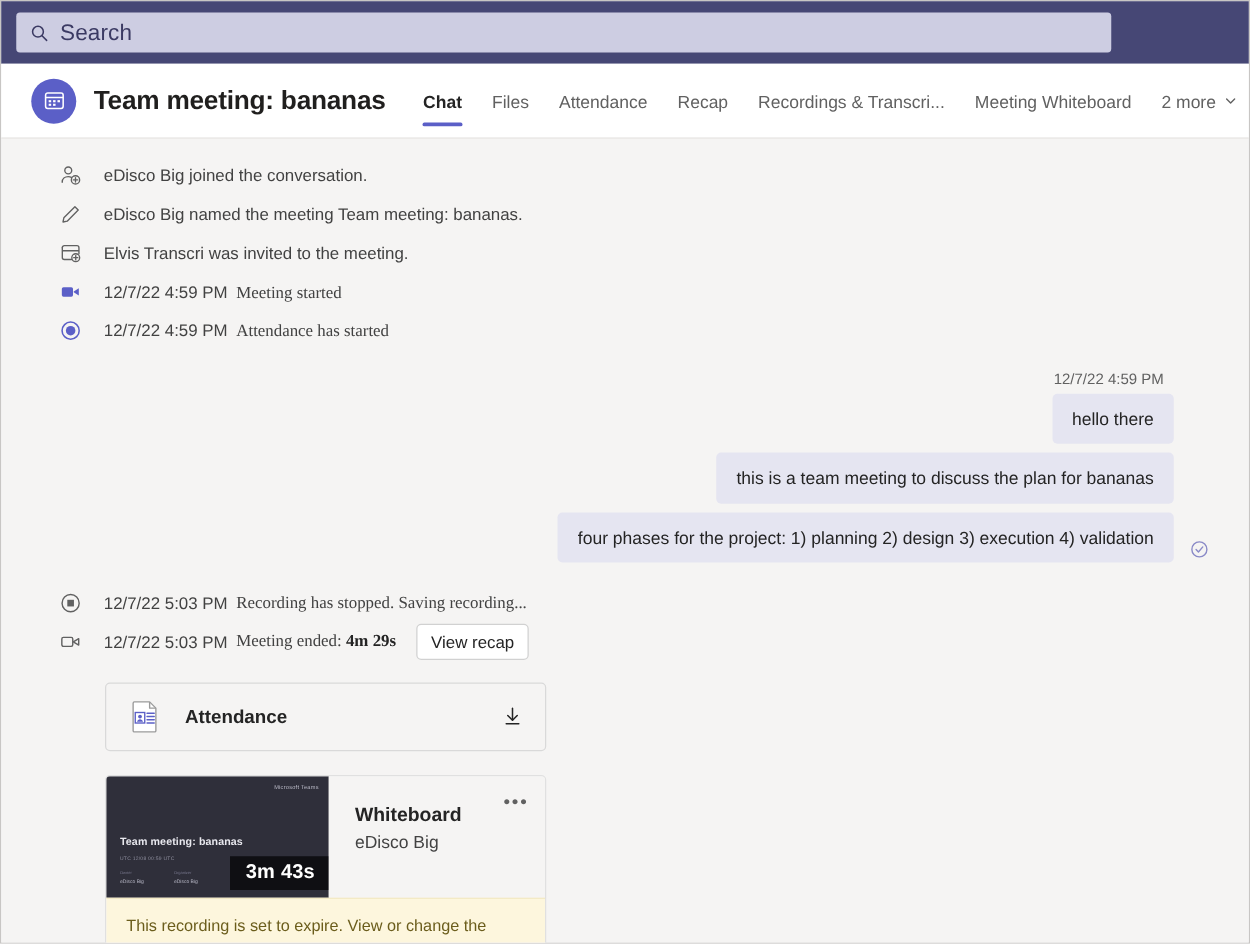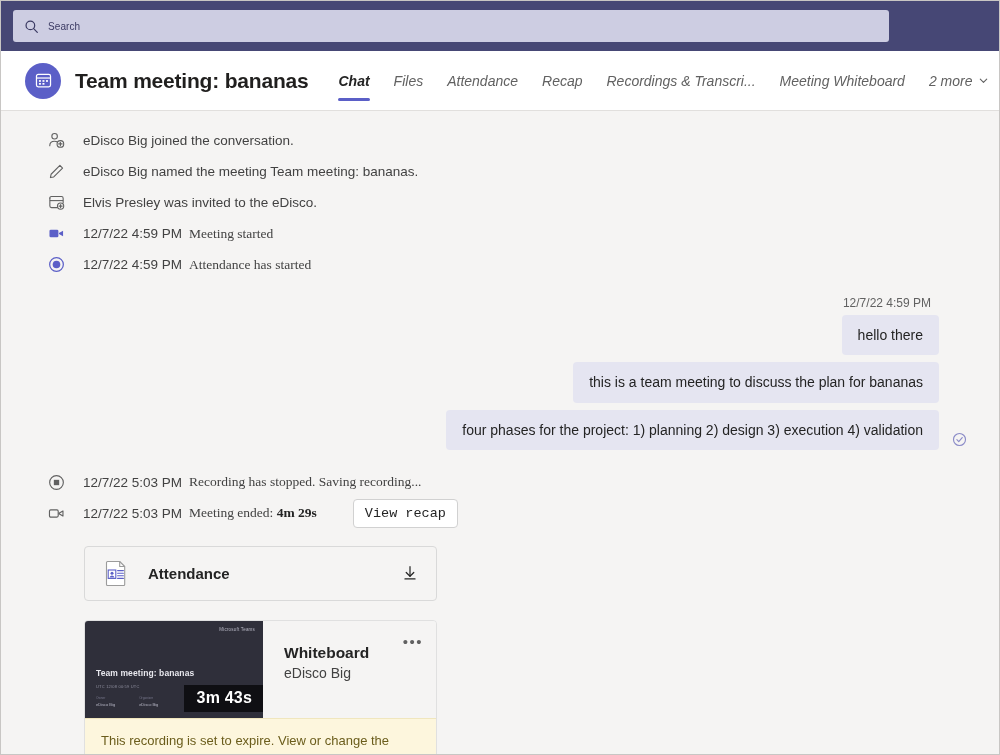--- a/index.html
+++ b/index.html
@@ -44,21 +44,21 @@
     cursor: text;
   }
   .search-icon {
     width: 16px; height: 16px;
     flex: 0 0 16px;
     margin-right: 9px;
     color: #3b3a63;
     display: flex; align-items: center; justify-content: center;
   }
   .search-placeholder {
-    font-size: 10px;
+    font-size: 18px;
     color: #3b3a63;
     letter-spacing: .1px;
   }
 
   
   .header {
     height: 60px;
     flex: 0 0 60px;
     background: #ffffff;
     display: flex;
@@ -84,21 +84,20 @@
     white-space: nowrap;
     margin-right: 18px;
     letter-spacing: -.2px;
   }
   .tabs {
     display: flex;
     align-items: center;
     height: 60px;
     flex: 1 1 auto;
     min-width: 0;
-    font-style: italic;
   }
   .tab {
     font-size: 14px;
     color: #616161;
     padding: 0 12px;
     height: 60px;
     line-height: 60px;
     white-space: nowrap;
     cursor: pointer;
     position: relative;
@@ -158,25 +157,25 @@
   .systime {
     font-size: 13.5px;
     color: #424242;
     min-width: 106px;
     display: inline-block;
   }
   .sysbody { font-size: 13.5px; color: #424242; font-family: Liberation Serif, serif; }
   .sysbody b { font-weight: bold; color: #242424; }
 
   .btn-recap {
-    margin-left: 36px;
+    margin-left: 16px;
     background: #ffffff;
     border: 1px solid #d1d1d1;
     border-radius: 4px;
-    font-family: Liberation Mono, monospace;
+    font-family: Liberation Sans, sans-serif;
     font-size: 13.5px;
     color: #242424;
     padding: 5px 11px;
     cursor: pointer;
     line-height: 1.3;
   }
 
   
   .chat-block {
     padding: 16px 60px 10px 44px;
@@ -413,21 +412,21 @@
       <span class="sysicon">
         <svg width="19" height="19" viewBox="0 0 20 20" fill="none" stroke="#616161" stroke-width="1.15">
           <path d="M3 5.4a1.7 1.7 0 011.7-1.7h10.6A1.7 1.7 0 0117 5.4v5.2" stroke-linecap="round"></path>
           <path d="M3 5.4v8.3A1.7 1.7 0 004.7 15.4h6.1" stroke-linecap="round"></path>
           <line x1="3" y1="8" x2="17" y2="8"></line>
           <circle cx="14.3" cy="13.8" r="3.3"></circle>
           <line x1="14.3" y1="12.1" x2="14.3" y2="15.5" stroke-linecap="round"></line>
           <line x1="12.6" y1="13.8" x2="16" y2="13.8" stroke-linecap="round"></line>
         </svg>
       </span>
-      <span class="systext">Elvis Presley was invited to the eDisco.</span>
+      <span class="systext">Elvis Transcri was invited to the meeting.</span>
     </div>
 
     <div class="sysrow">
       <span class="sysicon">
         <svg width="19" height="19" viewBox="0 0 20 20" fill="none">
           <rect x="2.6" y="6" width="9.4" height="8" rx="1.4" fill="#5b5fc7"></rect>
           <path d="M12.6 9.6l4.3-2.6v6l-4.3-2.6z" fill="#5b5fc7"></path>
         </svg>
       </span>
       <span class="systext">

